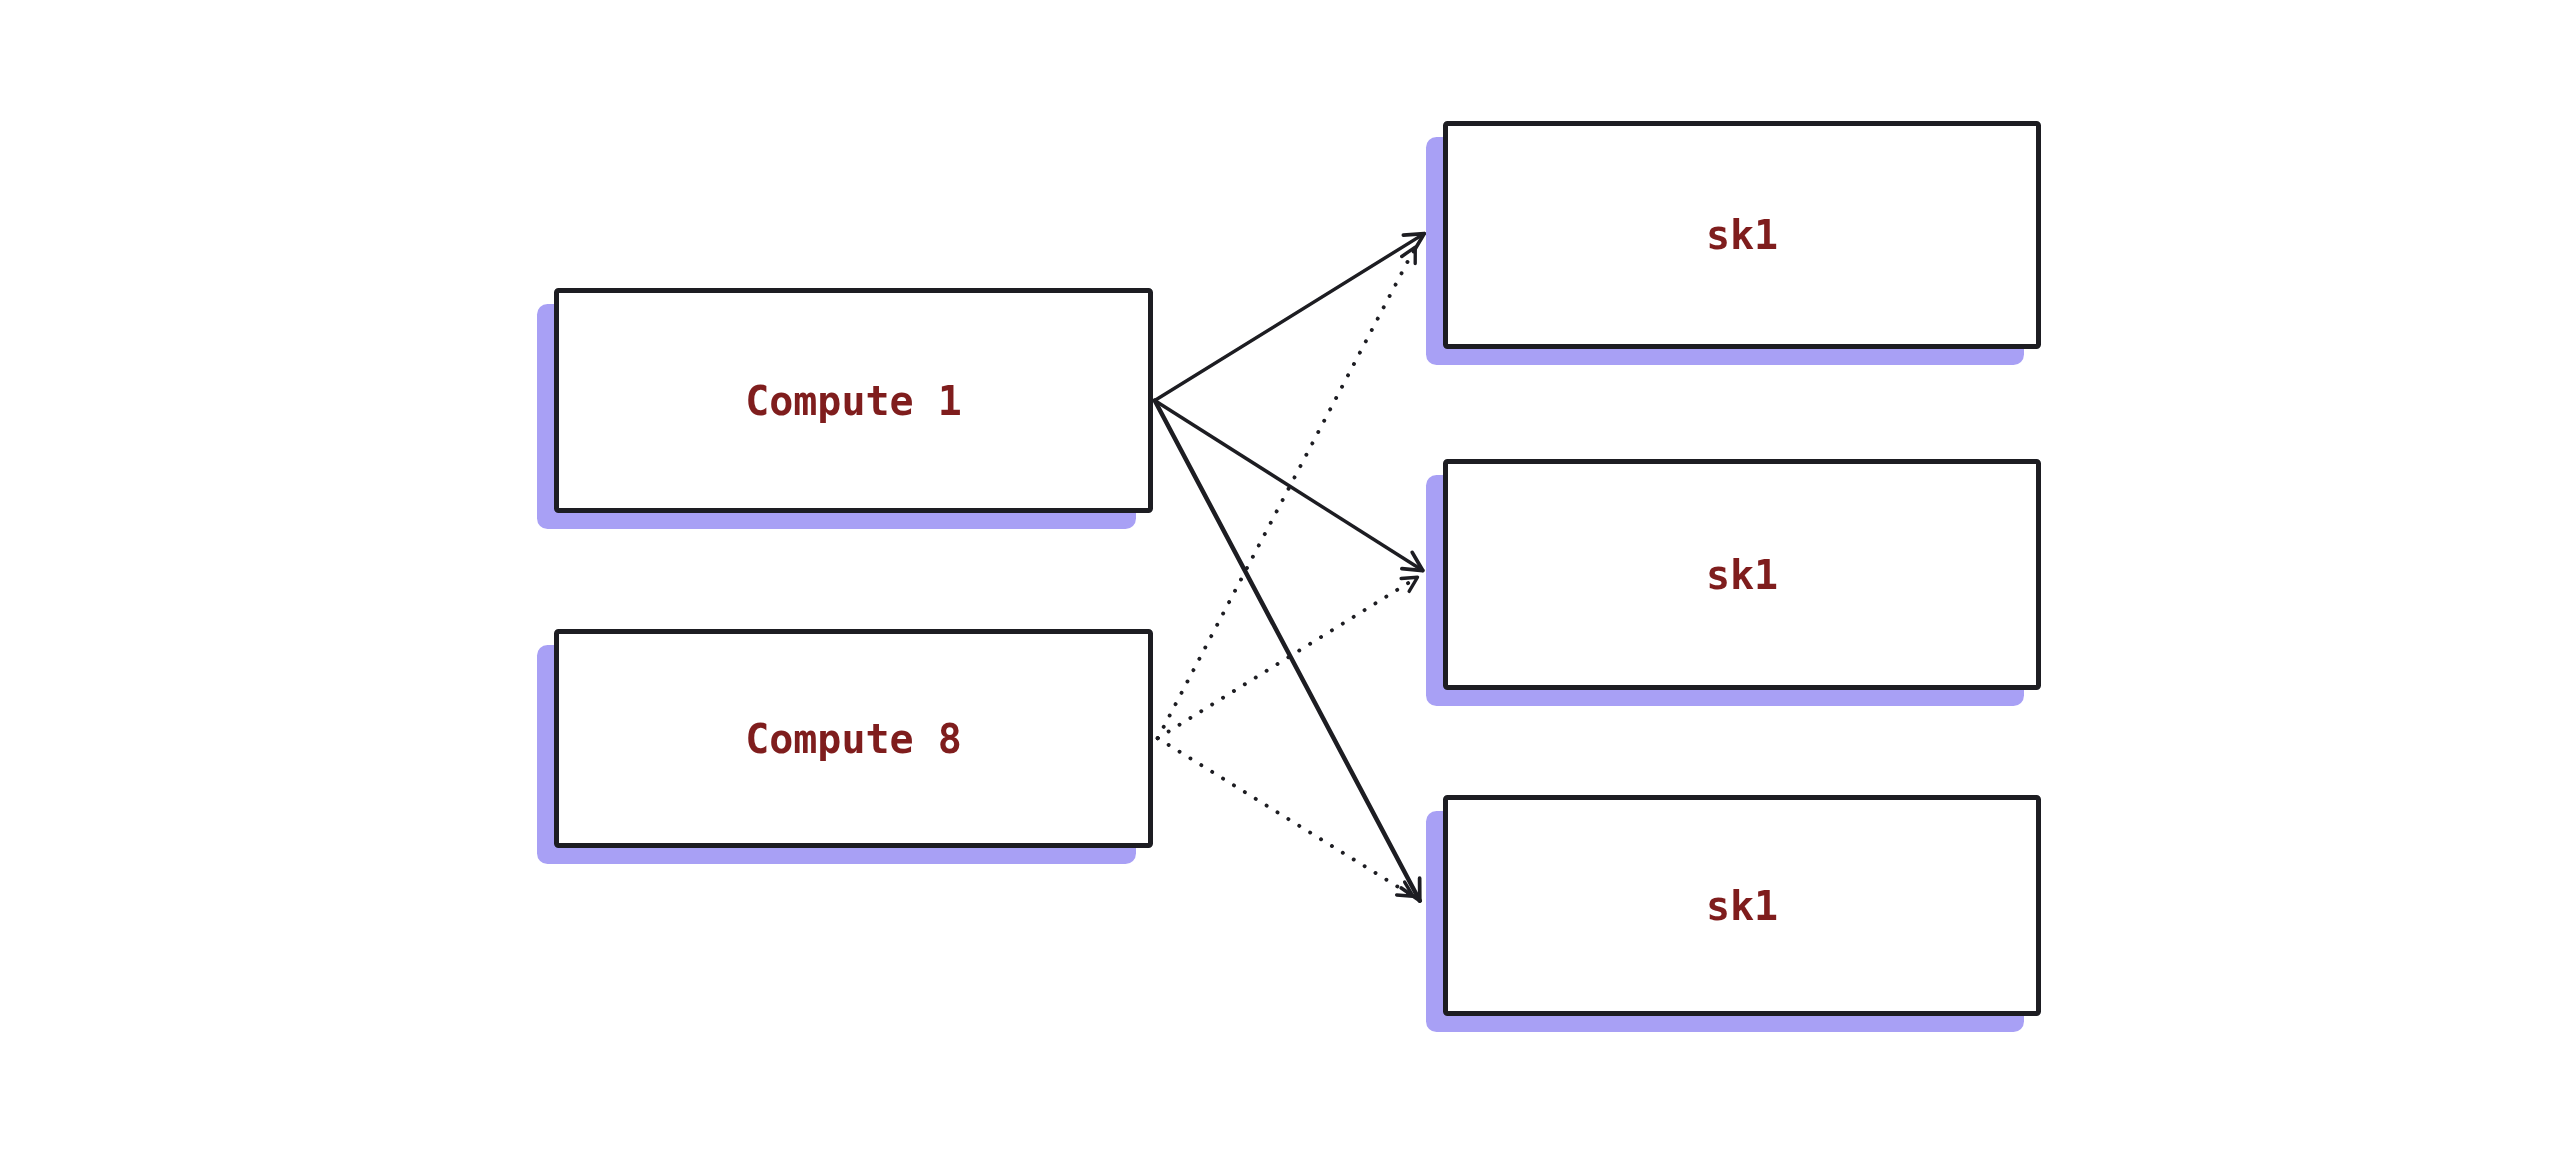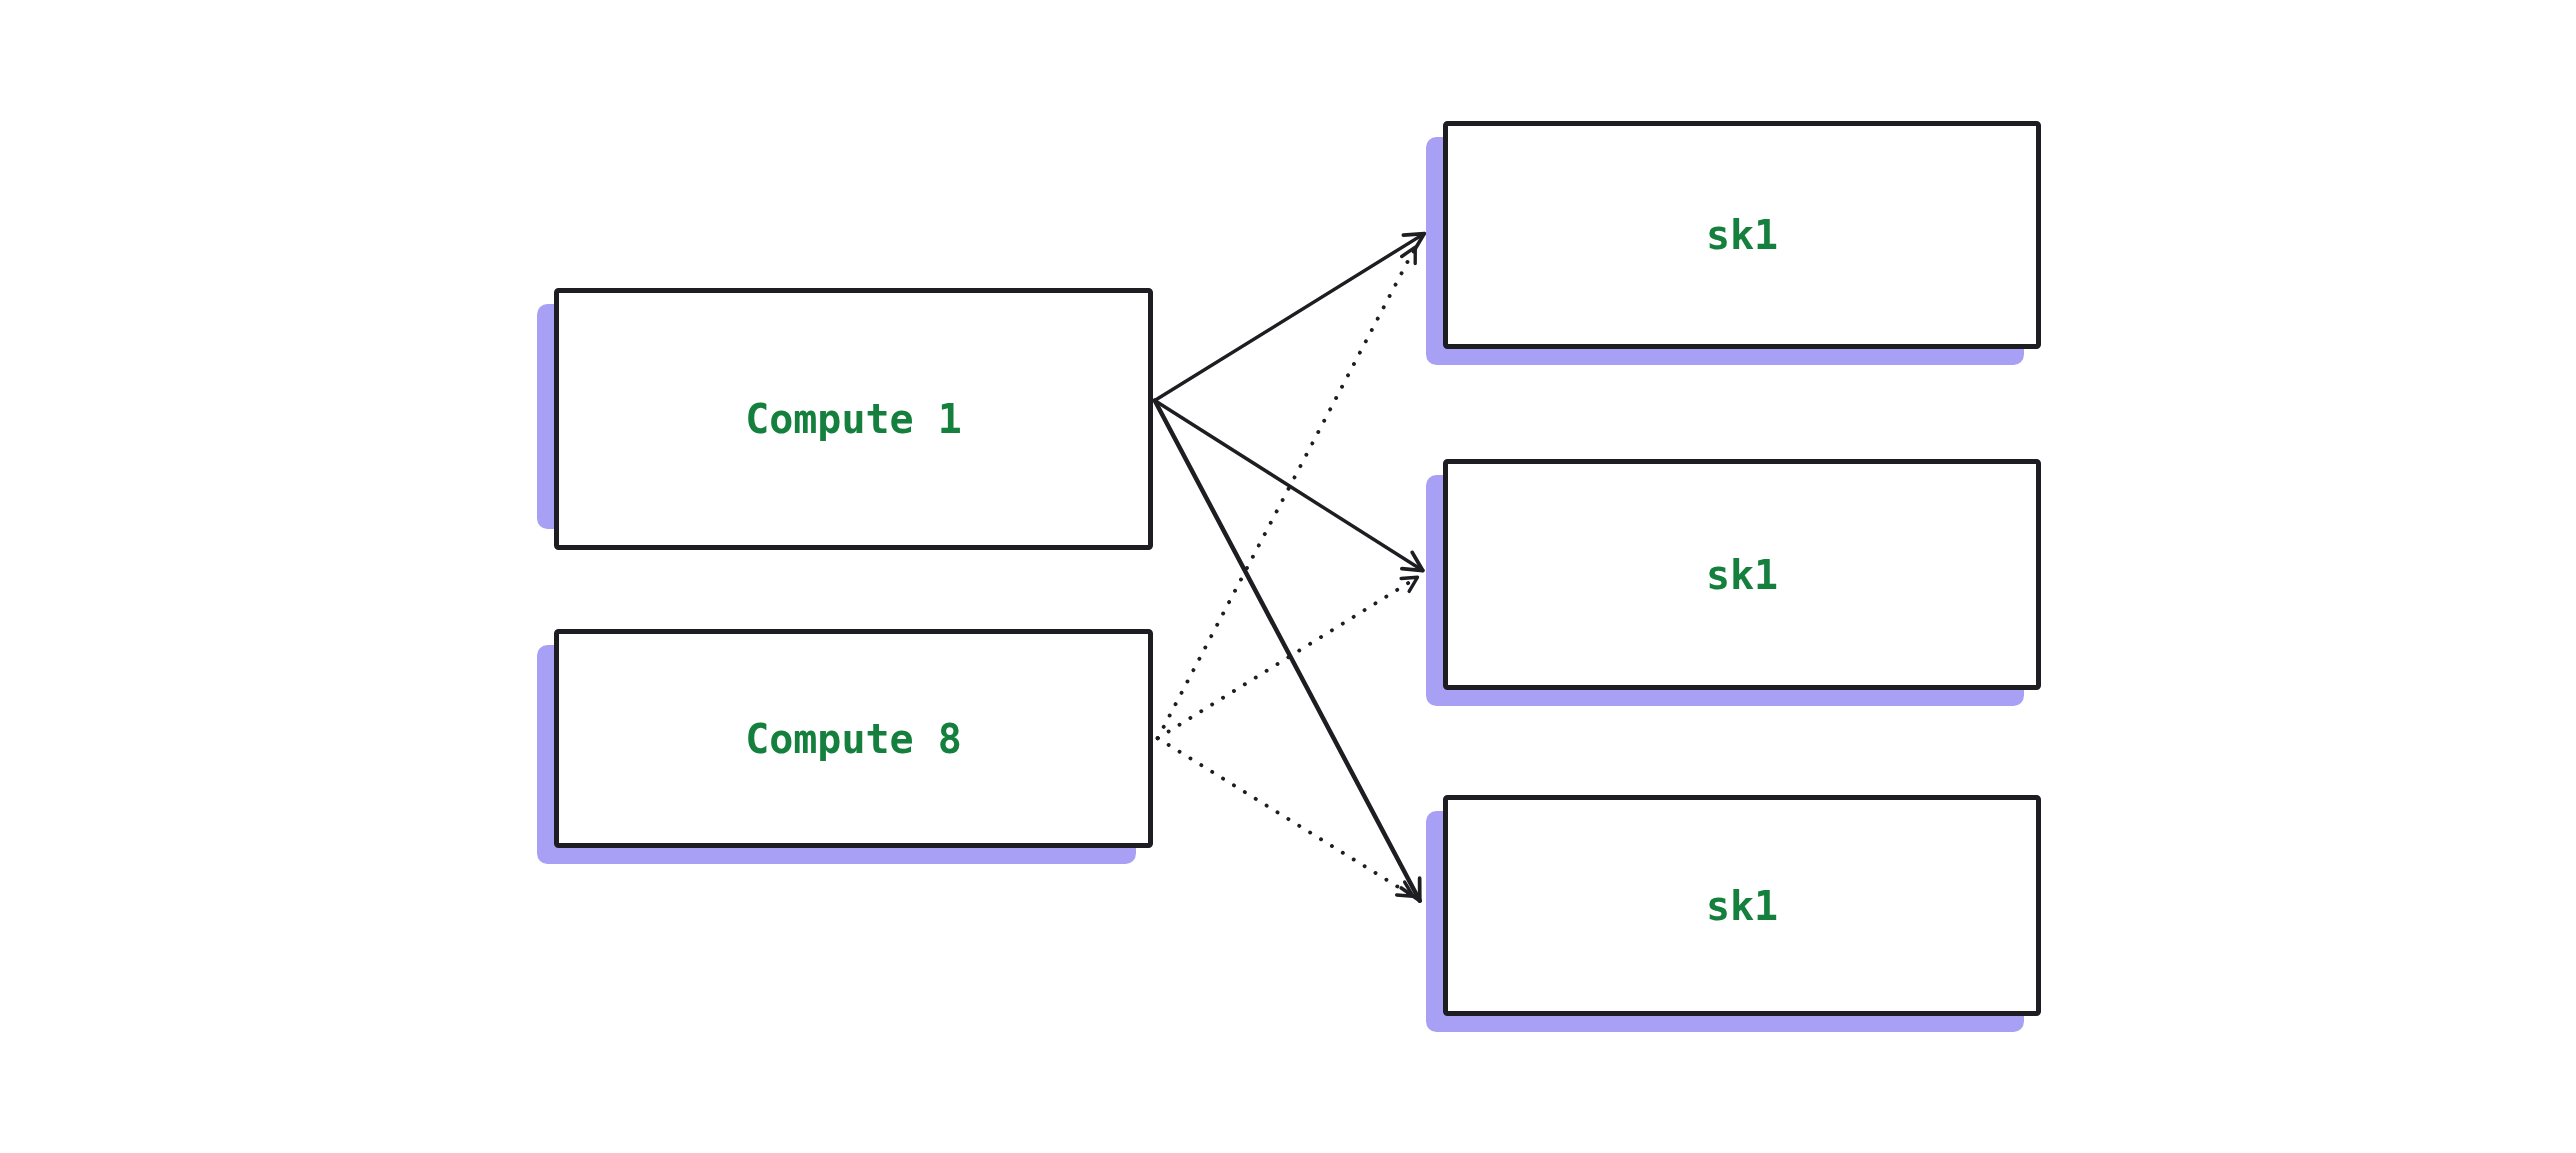--- a/index.html
+++ b/index.html
@@ -49,21 +49,21 @@
     position:absolute;
     background:var(--node-fill);
     border:5.2px solid var(--stroke);
     border-radius:4.5px;
     box-sizing:border-box;
     display:flex;
     align-items:center;
     justify-content:center;
   }
   .node-label{
-    color:#15803d;
+    color:#7f1d1d;
     font-size:40px;
     font-weight:700;
     letter-spacing:0px;
     white-space:pre;
     user-select:none;
   }
 </style>
 </head>
 <body>
 
@@ -89,21 +89,21 @@
         <line x1="1546" y1="986" x2="1893" y2="771" class="edge-line dotted"></line>
         <polyline points="1881.8,789.9 1893,771 1871.1,772.6" class="arrow-head" stroke-width="4.5"></polyline>
       </g>
       <g>
         <line x1="1546" y1="986" x2="1887" y2="1197" class="edge-line dotted"></line>
         <polyline points="1865.1,1195.4 1887,1197 1875.8,1178.1" class="arrow-head" stroke-width="4.5"></polyline>
       </g>
     </svg>
   <div id="nodes-layer">
       <div class="node-shadow" style="left: 537px; top: 304px; width: 599px; height: 225px;"></div>
-      <div class="node-box" style="left: 554px; top: 288px; width: 599px; height: 262px;">
+      <div class="node-box" style="left: 554px; top: 288px; width: 599px; height: 225px;">
         <span class="node-label">Compute 1</span>
       </div>
       <div class="node-shadow" style="left: 537px; top: 645px; width: 599px; height: 219px;"></div>
       <div class="node-box" style="left: 554px; top: 629px; width: 599px; height: 219px;">
         <span class="node-label">Compute 8</span>
       </div>
       <div class="node-shadow" style="left: 1426px; top: 137px; width: 598px; height: 228px;"></div>
       <div class="node-box" style="left: 1443px; top: 121px; width: 598px; height: 228px;">
         <span class="node-label">sk1</span>
       </div>

